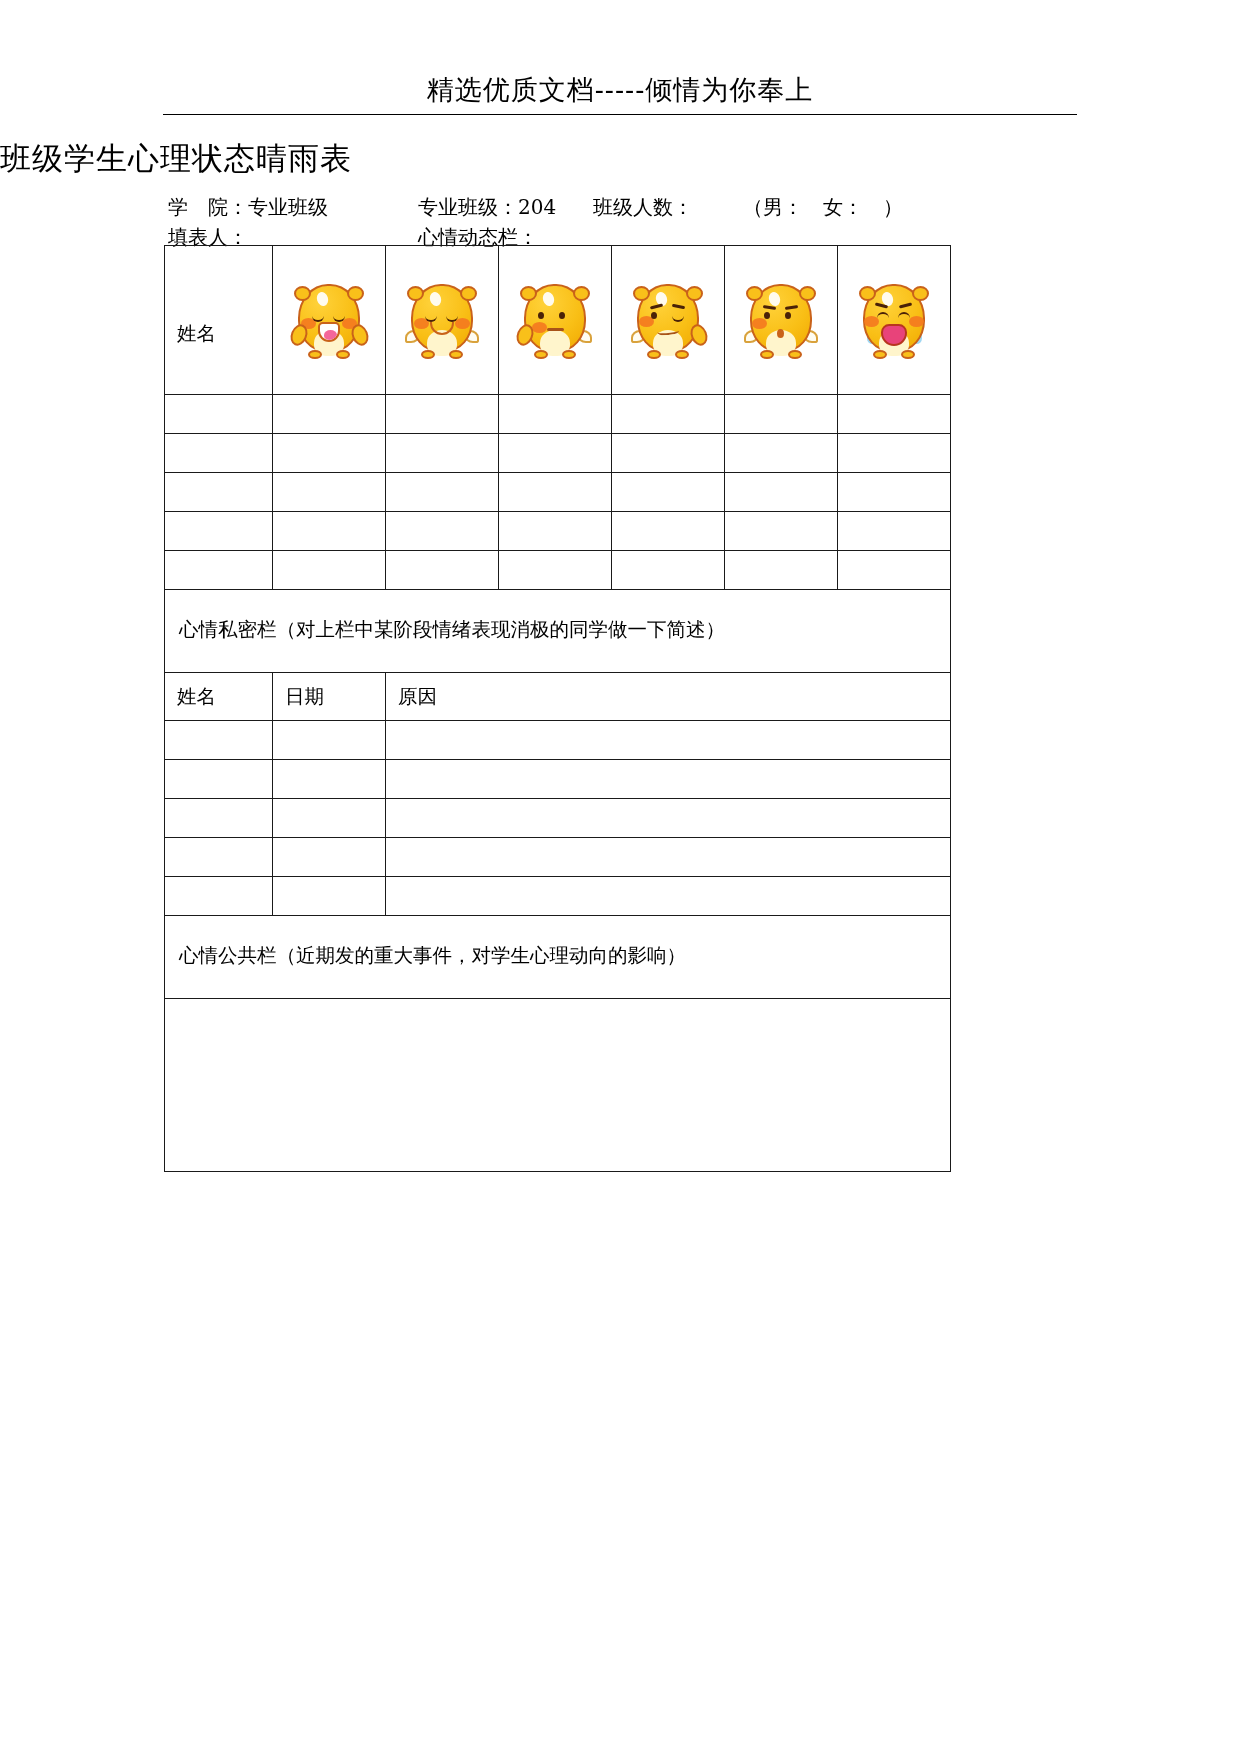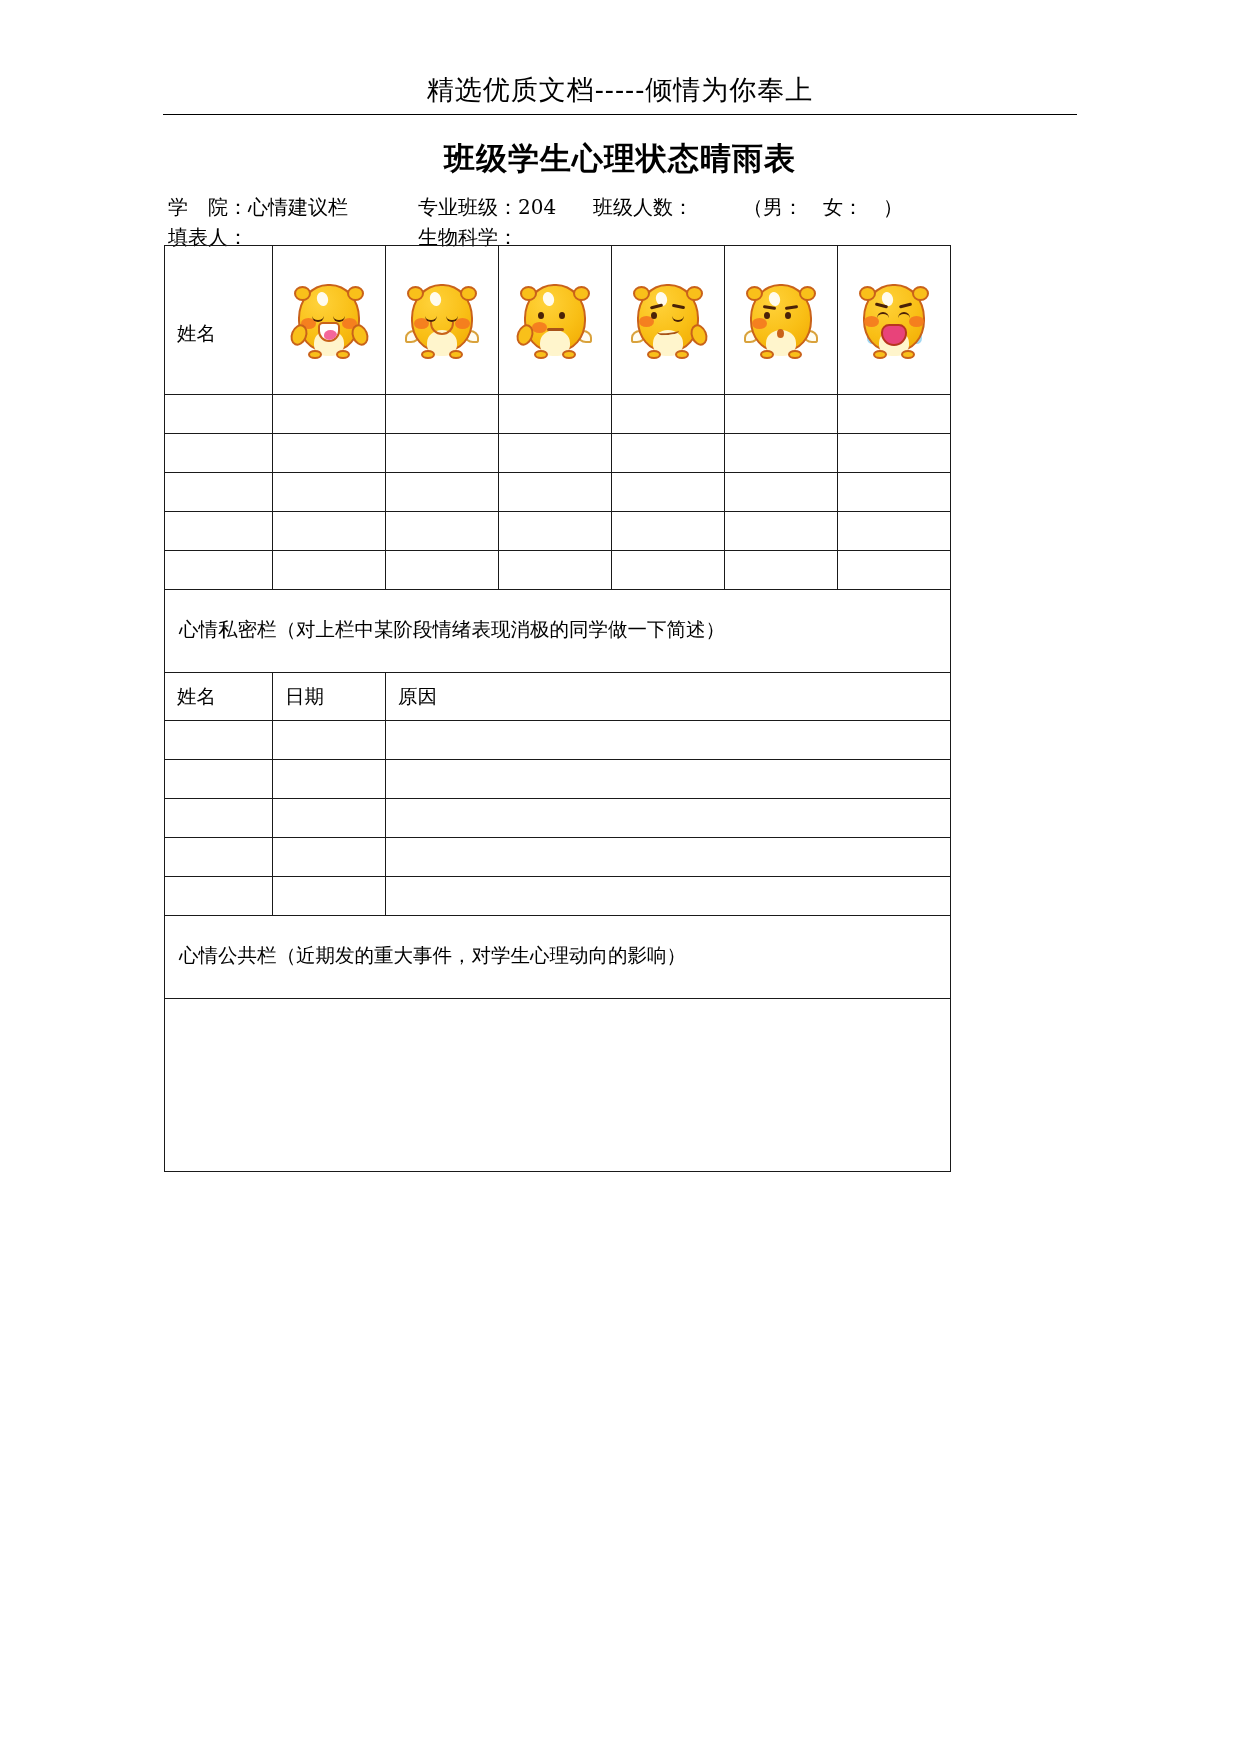--- a/index.html
+++ b/index.html
@@ -28,24 +28,23 @@
     display:inline-block;
   }
   .wm-rule{
     position:absolute;
     left:163px; right:163px; top:114px;
     height:0; border-top:1.6px solid #000;
   }
   
   .doc-title{
     position:absolute; left:0; right:0; top:138px;
-    text-align:center;
     font-family:"DejaVu Serif","Liberation Serif",serif;
     font-size:31px;
-    font-weight:bold;
+    font-weight:normal;
     letter-spacing:1px;
   }
   
   .meta{
     position:absolute; left:168px; right:150px; top:192px;
     font-size:20px;
     line-height:30px;
     font-family:"DejaVu Serif","Liberation Serif",serif;
   }
   .meta-row{ display:block; white-space:pre; height:30px;}
@@ -255,22 +254,22 @@
 <div class="page">
 
   <div class="wm-wrap">
     <span class="wm-text">精选优质文档-----倾情为你奉上</span>
   </div>
   <div class="wm-rule"></div>
 
   <div class="doc-title">班级学生心理状态晴雨表</div>
 
   <div class="meta">
-    <span class="meta-row"><span class="m-a"><span>学　院：</span><span>心情建议栏</span></span><span class="m-b"><span>专业班级：</span><span>204</span></span><span class="m-c"><span>班级人数：</span><span></span></span><span class="m-d">（男：　女：　）</span></span>
-    <span class="meta-row"><span class="m-a"><span>填表人：</span><span></span></span><span class="m-b"><span>生物科学：</span><span></span></span></span>
+    <span class="meta-row"><span class="m-a"><span>学　院：</span><span>专业班级</span></span><span class="m-b"><span>专业班级：</span><span>204</span></span><span class="m-c"><span>班级人数：</span><span></span></span><span class="m-d">（男：　女：　）</span></span>
+    <span class="meta-row"><span class="m-a"><span>填表人：</span><span></span></span><span class="m-b"><span>心情动态栏：</span><span></span></span></span>
   </div>
 
   <table class="tbl">
     <colgroup>
       <col style="width:108px">
         <col style="width:113px">
         <col style="width:113px">
       <col style="width:113px">
         <col style="width:113px">
         <col style="width:113px">

